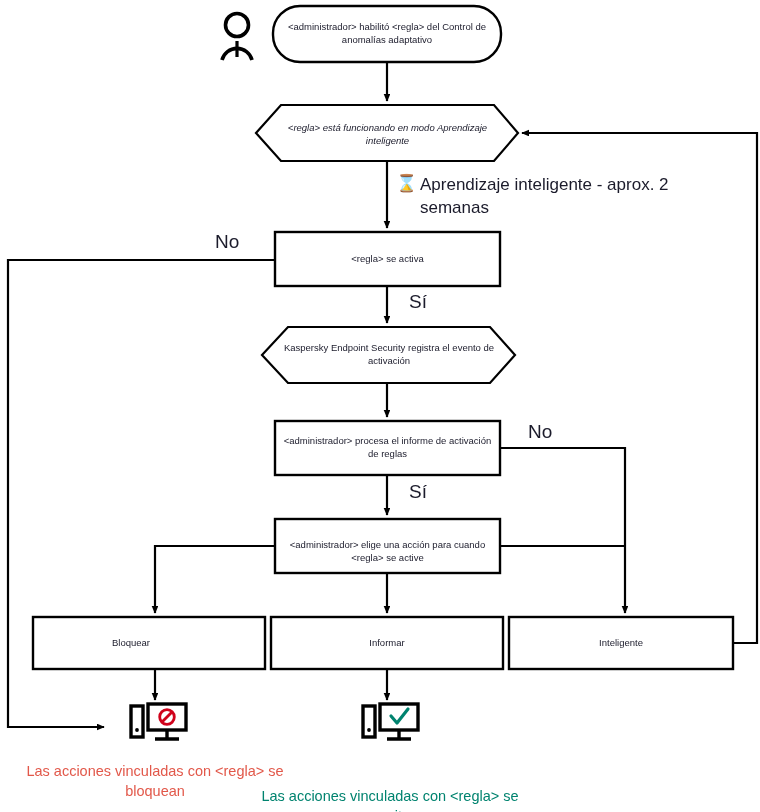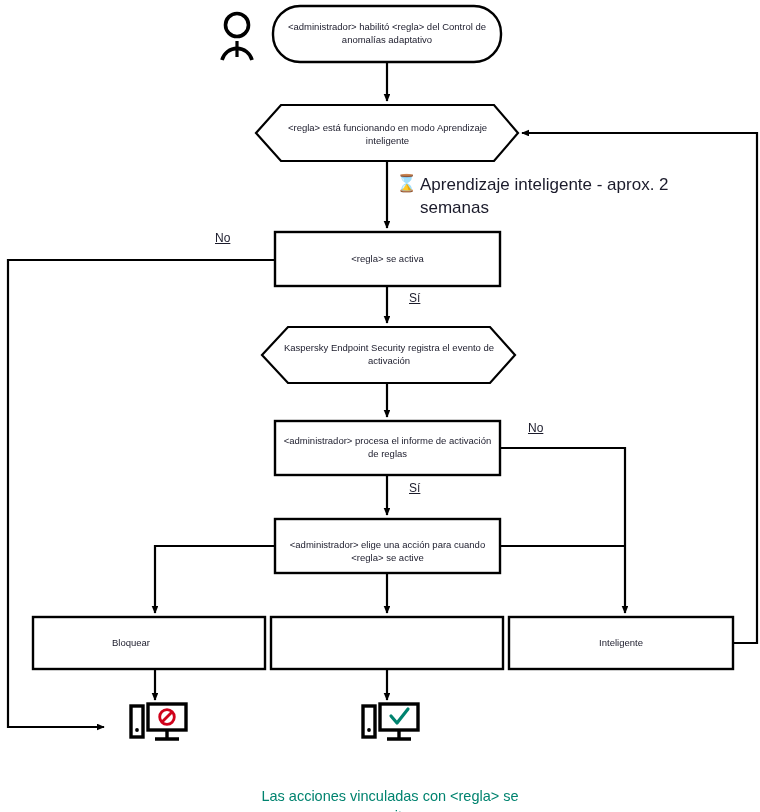--- a/index.html
+++ b/index.html
@@ -30,24 +30,23 @@
     justify-content: center;
     text-align: center;
     font-size: 9.5px;
     color: #1b1b2b;
     line-height: 1.35;
     pointer-events: none;
     box-sizing: border-box;
   }
   .edge-label {
     position: absolute;
-    font-size: 12px;
+    font-size: 19px;
     color: #1b1b2b;
     white-space: nowrap;
-    text-decoration: underline;
   }
   .note-text {
     position: absolute;
     font-size: 17px;
     color: #1b1b2b;
     line-height: 1.35;
     width: 270px;
   }
   .caption {
     position: absolute;
@@ -138,43 +137,45 @@
       <rect x="363" y="706" width="12" height="31" fill="none" stroke="#000000" stroke-width="3.4"></rect>
       <circle cx="369" cy="730" r="1.9" fill="#000000"></circle>
       <rect x="380" y="704" width="38" height="26" fill="none" stroke="#000000" stroke-width="3.4"></rect>
       <path d="M399,730 L399,738 M387,739 L411,739" stroke="#000000" stroke-width="3.4"></path>
       <path d="M391,716 L397,723 L408,709" fill="none" stroke="#00836f" stroke-width="3.2" stroke-linecap="round" stroke-linejoin="round"></path>
     </g>
   </svg>
 
   <div class="node-text" style="left:283px; top:6px; width:208px; height:56px;">&lt;administrador&gt; habilitó &lt;regla&gt; del Control de anomalías adaptativo</div>
 
-  <div class="node-text" style="left:281px; top:105px; width:213px; height:59px;">&lt;regla&gt; está funcionando en modo Aprendizaje inteligente</div>
+  <div class="node-text" style="left:281px; top:105px; width:213px; height:59px;font-style:italic;">&lt;regla&gt; está funcionando en modo Aprendizaje inteligente</div>
 
   <div class="node-text" style="left:275px; top:232px; width:225px; height:54px;">&lt;regla&gt; se activa</div>
 
   <div class="node-text" style="left:272px; top:327px; width:234px; height:56px;">Kaspersky Endpoint Security registra el evento de activación</div>
 
   <div class="node-text" style="left:281px; top:421px; width:213px; height:54px;">&lt;administrador&gt; procesa el informe de activación de reglas</div>
 
   <div class="node-text" style="left:281px; top:519px; width:213px; height:66px;">&lt;administrador&gt; elige una acción para cuando &lt;regla&gt; se active</div>
 
   <div class="node-text" style="left:33px; top:617px; width:196px; height:52px;text-align:center;">Bloquear</div>
 
+  <div class="node-text" style="left:271px; top:617px; width:232px; height:52px;">Informar</div>
 
   <div class="node-text" style="left:509px; top:617px; width:224px; height:52px;border-radius:15px;">Inteligente</div>
 
   <div class="edge-label" style="left:215px; top:231px;">No</div>
 
   <div class="edge-label" style="left:409px; top:291px;">Sí</div>
 
   <div class="edge-label" style="left:528px; top:421px;">No</div>
 
   <div class="edge-label" style="left:409px; top:481px;">Sí</div>
 
   <div class="icon-box" style="left:396px; top:175px; font-size:17px; line-height:1; color:#1b1b2b;">⌛</div>
 
   <div class="note-text" style="left:420px; top:174px;">Aprendizaje inteligente - aprox. 2 semanas</div>
 
+  <div class="caption caption-block" style="left:10px; top:762px;">Las acciones vinculadas con &lt;regla&gt; se bloquean</div>
 
   <div class="caption caption-allow" style="left:245px; top:762px;margin-top:25px;">Las acciones vinculadas con &lt;regla&gt; se permiten</div>
 
 </div>
 
 </body></html>

